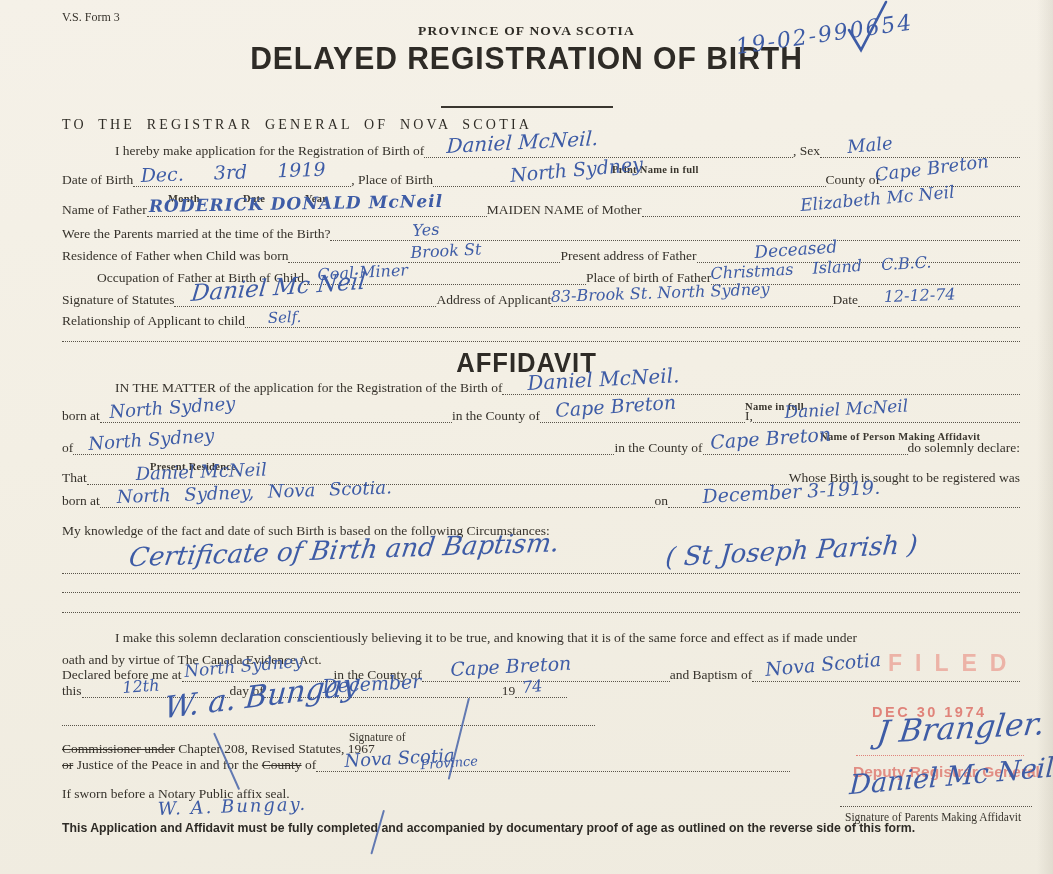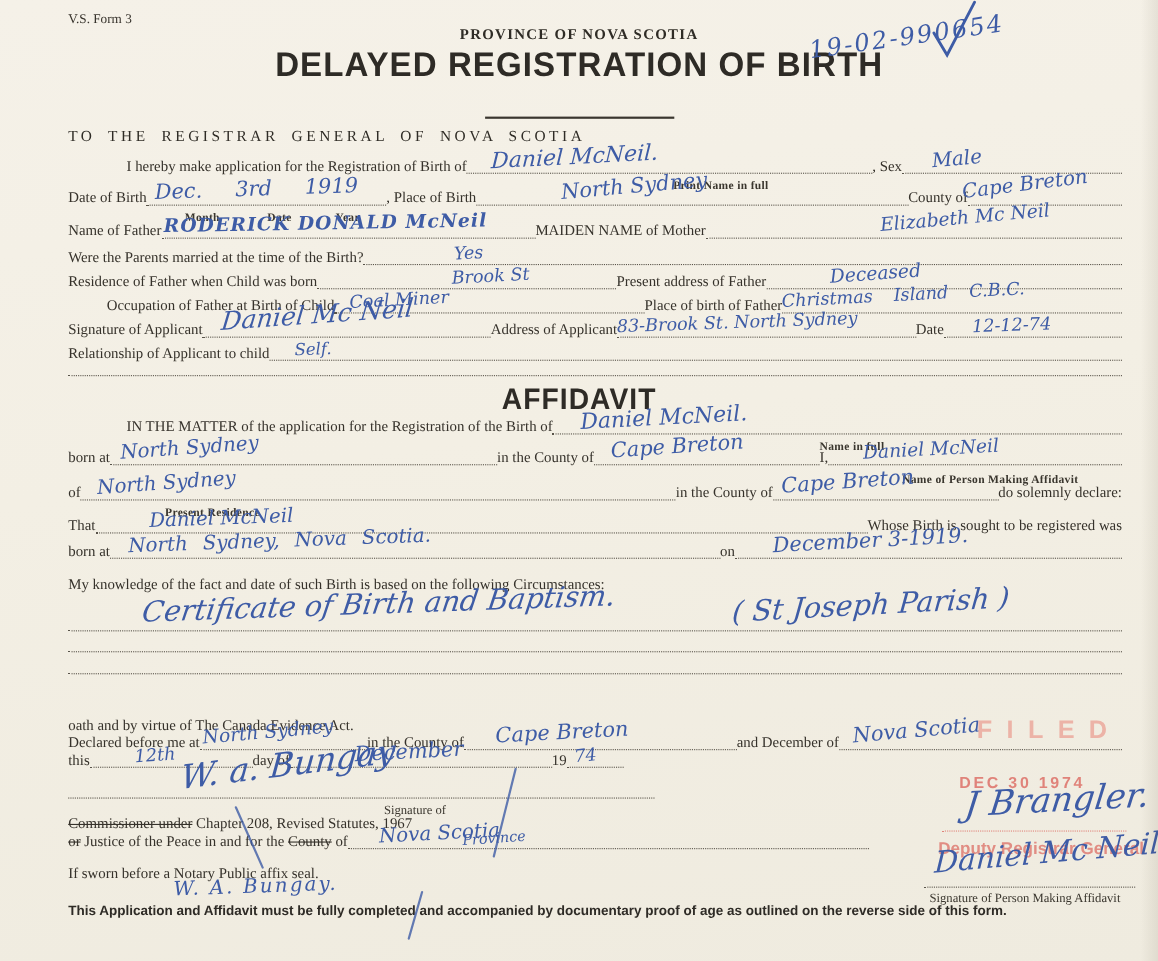--- a/index.html
+++ b/index.html
@@ -124,21 +124,21 @@
     <span class="fill fixed" style="width:282px;">
       <span class="hw" style="left:5%;font-size:16px;transform:rotate(-3deg);">Coal Miner</span>
     </span>
     <span class="lbl">Place of birth of Father</span>
     <span class="fill">
       <span class="hw" style="left:0;bottom:2px;font-size:16px;word-spacing:14px;transform:rotate(-3deg);">Christmas Island  C.B.C.</span>
     </span>
   </div>
 
   <div class="row" style="top:287px;left:62px;right:33px;height:22px;">
-    <span class="lbl">Signature of Applicant</span>
+    <span class="lbl">Signature of Statutes</span>
     <span class="fill fixed" style="width:262px;">
       <span class="hw" style="left:6%;font-size:23px;transform:rotate(-4deg) skewX(-10deg);">Daniel Mc Neil</span>
     </span>
     <span class="lbl">Address of Applicant</span>
     <span class="fill">
       <span class="hw" style="left:0;font-size:16px;transform:rotate(-2deg);">83-Brook St. North Sydney</span>
     </span>
     <span class="lbl">Date</span>
     <span class="fill fixed" style="width:162px;">
       <span class="hw" style="left:16%;font-size:16px;transform:rotate(-2deg);">12-12-74</span>
@@ -220,32 +220,33 @@
     </div>
   <div class="row" style="top:587px;left:62px;right:33px;height:8px;">
       <span class="fill"></span>
     </div>
   <div class="row" style="top:607px;left:62px;right:33px;height:8px;">
       <span class="fill"></span>
     </div>
   <div class="hw page" style="left:85px;top:546px;font-size:26px;transform:rotate(-2deg) skewX(-10deg);">Certificate of Birth and Baptism.</div>
   <div class="hw page" style="left:638px;top:546px;font-size:26px;transform:rotate(-3deg) skewX(-8deg);">( St Joseph Parish )</div>
 
+  <div class="para" style="top:630px;left:115px;">I make this solemn declaration conscientiously believing it to be true, and knowing that it is of the same force and effect as if made under</div>
   <div class="para" style="top:652px;left:62px;">oath and by virtue of The Canada Evidence Act.</div>
 
   <div class="row" style="top:662px;left:62px;right:33px;height:22px;">
     <span class="lbl">Declared before me at</span>
     <span class="fill fixed" style="width:152px;">
       <span class="hw" style="left:2%;font-size:17px;transform:rotate(-5deg);">North Sydney</span>
     </span>
     <span class="lbl">in the County of</span>
     <span class="fill fixed" style="width:248px;">
       <span class="hw" style="left:12%;bottom:2px;font-size:19px;transform:rotate(-3deg);">Cape Breton</span>
     </span>
-    <span class="lbl">and December of</span>
+    <span class="lbl">and Baptism of</span>
     <span class="fill">
       <span class="hw" style="left:5%;bottom:2px;font-size:19px;transform:rotate(-5deg);">Nova Scotia</span>
     </span>
   </div>
 
   <div class="row" style="top:678px;left:62px;height:22px;">
     <span class="lbl">this</span>
     <span class="fill fixed" style="width:148px;">
       <span class="hw" style="left:28%;font-size:16px;transform:rotate(-4deg);">12th</span>
     </span>
@@ -287,15 +288,15 @@
   <div class="stroke" style="left:213px;top:733px;height:62px;transform:rotate(-24deg);"></div>
   <div class="stroke" style="left:383px;top:810px;height:46px;transform:rotate(16deg);"></div>
 
   <div class="stamp" style="left:888px;top:650px;font-size:23px;letter-spacing:13px;color:#ecaa9e;opacity:.85;">FILED</div>
   <div class="stamp" style="left:872px;top:704px;font-size:14.5px;letter-spacing:2.5px;">DEC 30 1974</div>
   <div class="hw page" style="left:860px;top:718px;font-size:31px;transform:rotate(-3deg) skewX(-10deg);">J Brangler.</div>
   <div class="abs" style="left:856px;top:755px;width:168px;border-bottom:1.8px dotted #e0837a;"></div>
   <div class="stamp" style="left:853px;top:763px;font-size:15.5px;opacity:.9;">Deputy Registrar General</div>
   <div class="hw page" style="left:845px;top:772px;font-size:27px;transform:rotate(-5deg) skewX(-8deg);">Daniel Mc Neil</div>
   <div class="abs" style="left:840px;top:806px;width:192px;border-bottom:1.6px dotted #59544a;"></div>
-  <div class="smallcap" style="top:811px;left:845px;">Signature of Person Making Affidavit</div>
+  <div class="smallcap" style="top:811px;left:845px;">Signature of Parents Making Affidavit</div>
 
 </div>
 
 </body></html>

